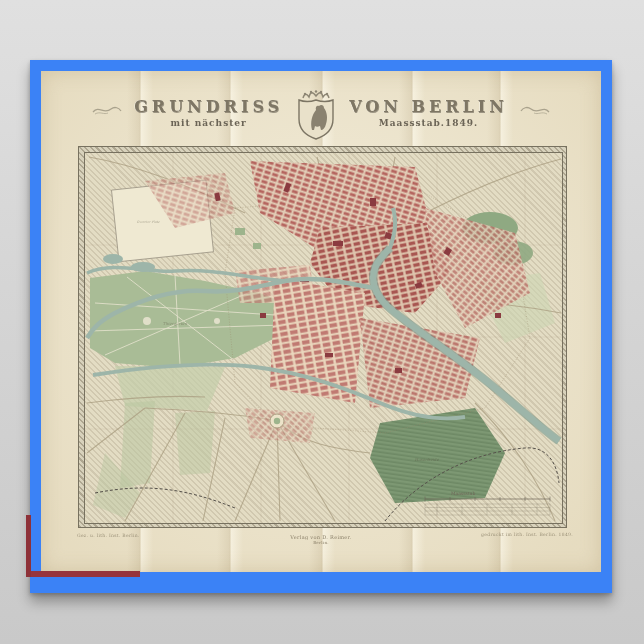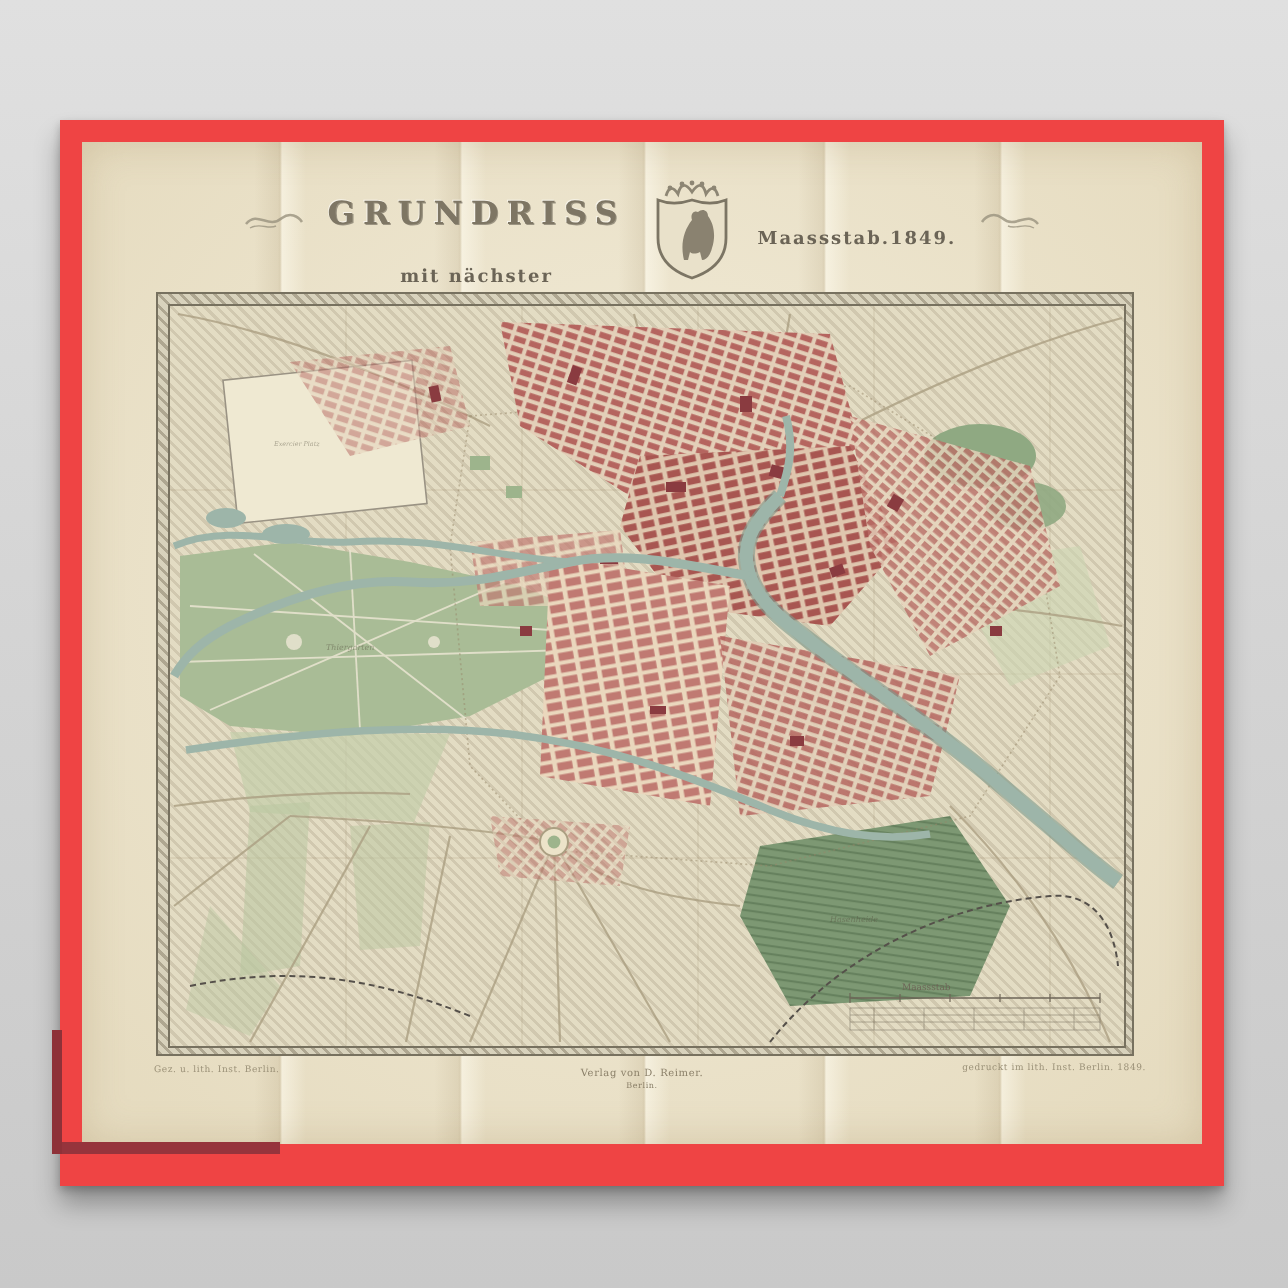--- a/index.html
+++ b/index.html
@@ -3,21 +3,21 @@
 <meta charset="utf-8">
 <style>
   html,body{margin:0;padding:0;}
   body{
     width:644px;height:644px;position:relative;overflow:hidden;
     background:linear-gradient(180deg,#e0e0e0 0%,#d6d6d6 40%,#c9c9c9 100%);
     font-family:"DejaVu Serif","Liberation Serif",serif;
   }
   .poster{
     position:absolute;left:30px;top:60px;width:582px;height:533px;
-    background:#ef4444;
+    background:#3b82f6;
     box-shadow:0 9px 12px rgba(0,0,0,.30),0 2px 4px rgba(0,0,0,.22);
   }
   .paper{
     position:absolute;left:11px;top:11px;width:560px;height:501px;
     background-color:#efe7cf;
     background-image:
       linear-gradient(90deg, rgba(125,100,55,0) 0%, rgba(125,100,55,.10) 46%, rgba(125,100,55,.15) 50%, rgba(255,252,240,.55) 54%, rgba(125,100,55,0) 100%),
       linear-gradient(90deg, rgba(125,100,55,0) 0%, rgba(125,100,55,.10) 46%, rgba(125,100,55,.15) 50%, rgba(255,252,240,.55) 54%, rgba(125,100,55,0) 100%),
       linear-gradient(90deg, rgba(125,100,55,0) 0%, rgba(125,100,55,.10) 46%, rgba(125,100,55,.15) 50%, rgba(255,252,240,.55) 54%, rgba(125,100,55,0) 100%),
       linear-gradient(90deg, rgba(125,100,55,0) 0%, rgba(125,100,55,.10) 46%, rgba(125,100,55,.15) 50%, rgba(255,252,240,.55) 54%, rgba(125,100,55,0) 100%),
@@ -35,21 +35,21 @@
   .title-block{
     position:absolute;left:0;top:18px;width:560px;height:56px;
     display:flex;justify-content:center;align-items:flex-start;gap:12px;
   }
   .title-col{display:flex;flex-direction:column;align-items:center;margin-top:8px;}
   .title-main{
     font-size:16px;font-weight:bold;letter-spacing:4px;color:#7e7664;
     text-shadow:0.6px 0.6px 0 rgba(60,54,42,.45), -0.4px -0.4px 0 rgba(255,255,255,.6);
   }
   .title-sub{
-    font-size:9px;font-weight:bold;color:#6b6456;margin-top:18px;letter-spacing:1px;
+    font-size:9px;font-weight:bold;color:#6b6456;margin-top:2px;letter-spacing:1px;
   }
   .flourish{margin-top:14px;opacity:.8;}
 
   
   .map-frame{
     position:absolute;left:37px;top:75px;width:489px;height:382px;
     border:1px solid #77715f;box-sizing:border-box;background:#d8d2bc;
   }
   .map-hatch{
     position:absolute;inset:0;
@@ -88,20 +88,21 @@
         <path d="M8,9 Q10,2 14,8 Q16,0 21,7 Q26,0 28,8 Q32,2 34,9" stroke="#8d8674" stroke-width="1.4" fill="none"></path>
         <circle cx="10" cy="5" r="1.2" fill="#8d8674"></circle>
           <circle cx="16" cy="3" r="1.2" fill="#8d8674"></circle>
         <circle cx="21" cy="2.5" r="1.2" fill="#8d8674"></circle>
           <circle cx="26" cy="3" r="1.2" fill="#8d8674"></circle>
         <circle cx="32" cy="5" r="1.2" fill="#8d8674"></circle>
         <path d="M21,11 C27,13 33,13 38,11 L38,30 C38,41 30,47 21,50 C12,47 4,41 4,30 L4,11 C9,13 15,13 21,11 Z" fill="#e9e1ca" stroke="#7c7564" stroke-width="1.4"></path>
         <path d="M17,41 C15,33 17,26 21,21 C20,18 22,16 24,17 C26,15 29,16 29,19 C32,23 33,29 31,35 C30,39 28,41 26,41 L25,37 C23,38 21,38 20,37 L19,41 Z" fill="#8a8270"></path>
       </svg>
       <div class="title-col">
+        <div class="title-main">VON BERLIN</div>
         <div class="title-sub">Maassstab.1849.</div>
       </div>
       <svg class="flourish" width="30" height="14" viewBox="0 0 30 14">
         <path d="M29,9 C23,2 18,12 11,6 C7,3 3,5 1,8" stroke="#9a937f" stroke-width="1.3" fill="none"></path>
         <path d="M27,11 C22,8 18,12 14,10" stroke="#9a937f" stroke-width=".7" fill="none"></path>
       </svg>
     </div>
 
     <div class="map-frame">
       <div class="map-hatch"></div>

